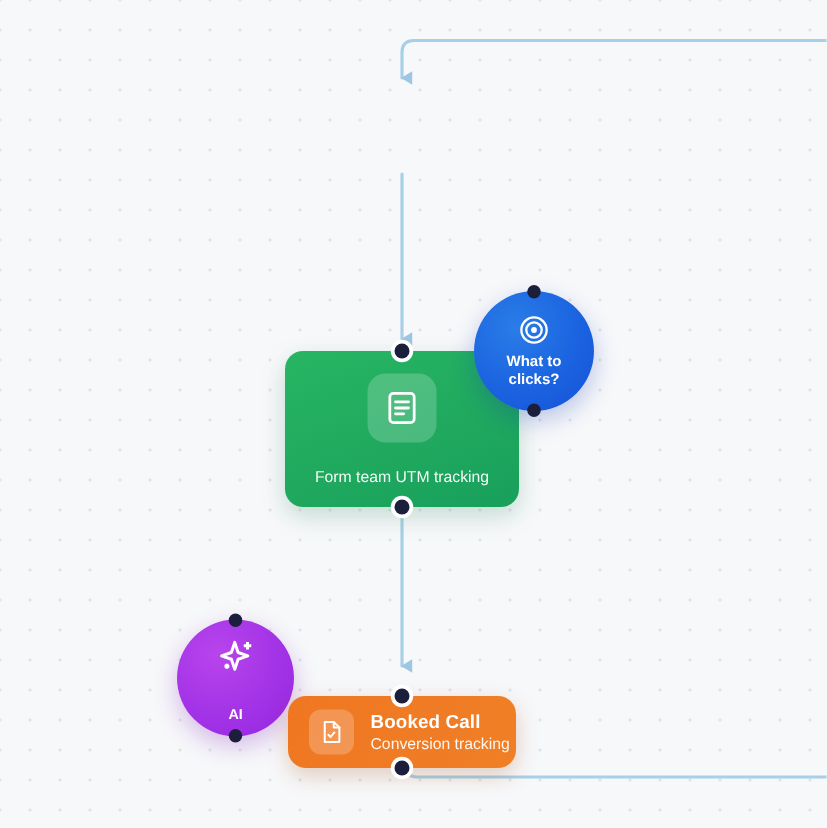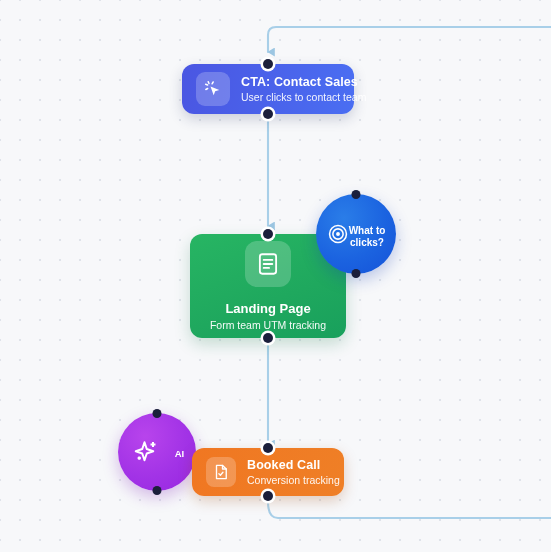--- a/index.html
+++ b/index.html
@@ -66,31 +66,31 @@
     width:46px;height:46px;flex:0 0 46px;border-radius:12px;
     background:rgba(255,255,255,.20);
     display:flex;align-items:center;justify-content:center;
     margin-bottom:14px;
   }
   #node-landing .title{font-size:13px;font-weight:bold;color:#fff;}
   #node-landing .sub{font-size:10.5px;color:rgba(255,255,255,.95);margin-top:3px;}
 
   
   #node-booked{
-    left:192px;top:448px;width:152px;height:48px;
+    left:192px;top:464px;width:152px;height:48px;
     background:linear-gradient(100deg,#f07722 0%,#ef7f26 100%);
     box-shadow:0 5px 14px rgba(160,70,10,.25);
     justify-content:center;
   }
   #node-booked .glyph{width:30px;height:30px;flex:0 0 30px;border-radius:8px;}
 
   
   .circle-node{
     border-radius:50%;
-    display:flex;flex-direction:row;
+    display:flex;flex-direction:column;
     align-items:center;justify-content:center;
     color:#fff;text-align:center;
   }
   #node-measure{
     left:316px;top:194px;width:80px;height:80px;
     background:radial-gradient(circle at 35% 30%,#2a7de8 0%,#1b63e0 55%,#1452d8 100%);
     box-shadow:0 6px 16px rgba(20,60,180,.28);
   }
   #node-measure .label{
     font-size:10px;font-weight:bold;line-height:11.5px;margin-top:5px;
@@ -129,49 +129,31 @@
       <path d="M551,27 L276,27 Q268,27 268,35 L268,52" marker-end="url(#arrow)"></path>
 
       <path d="M268,116 L268,226" marker-end="url(#arrow)"></path>
 
       <path d="M268,340 L268,444" marker-end="url(#arrow)"></path>
 
       <path d="M268,502 Q268,518 278,518 L551,518"></path>
     </g>
   </svg>
 
-  <div class="node rect-node" id="node-cta">
-    <div class="handle ringed" style="left:50%;top:-5px;transform:translateX(-50%);"></div>
-    <div class="glyph">
-      <svg width="20" height="20" viewBox="0 0 24 24" fill="none" stroke="#ffffff" stroke-width="1.8" stroke-linecap="round">
-        <path d="M9 9 L19.5 13.2 L14.6 14.8 L12.8 19.6 Z" fill="#ffffff" stroke="none"></path>
-        <path d="M6.2 3.2 L7.2 5.4"></path>
-        <path d="M3.2 6.4 L5.5 7.2"></path>
-        <path d="M3.4 12.6 L5.6 11.4"></path>
-        <path d="M12.2 3.6 L10.9 5.8"></path>
-      </svg>
-    </div>
-    <div class="txt">
-      <div class="title">CTA: Contact Sales</div>
-      <div class="sub">User clicks to contact team</div>
-    </div>
-    <div class="handle ringed" style="left:50%;bottom:-5px;transform:translateX(-50%);"></div>
-  </div>
 
   <div class="node" id="node-landing">
     <div class="handle ringed" style="left:50%;top:-5px;transform:translateX(-50%);"></div>
     <div class="glyph">
       <svg width="26" height="26" viewBox="0 0 24 24" fill="none" stroke="#ffffff" stroke-width="1.7" stroke-linecap="round" stroke-linejoin="round">
         <rect x="4.5" y="3" width="15" height="18" rx="2.2"></rect>
         <line x1="8" y1="8.2" x2="16" y2="8.2"></line>
         <line x1="8" y1="12" x2="16" y2="12"></line>
         <line x1="8" y1="15.6" x2="13" y2="15.6"></line>
       </svg>
     </div>
-    <div class="title">Landing Page</div>
     <div class="sub">Form team UTM tracking</div>
     <div class="handle ringed" style="left:50%;bottom:-5px;transform:translateX(-50%);"></div>
   </div>
 
   <div class="node circle-node" id="node-measure">
     <div class="handle" style="left:50%;top:-4px;transform:translateX(-50%);"></div>
     <span style="display:block;line-height:0;">
       <svg width="22" height="22" viewBox="0 0 24 24" fill="none" stroke="#ffffff" stroke-width="1.7">
         <circle cx="12" cy="12" r="9.2"></circle>
         <circle cx="12" cy="12" r="5.6"></circle>

